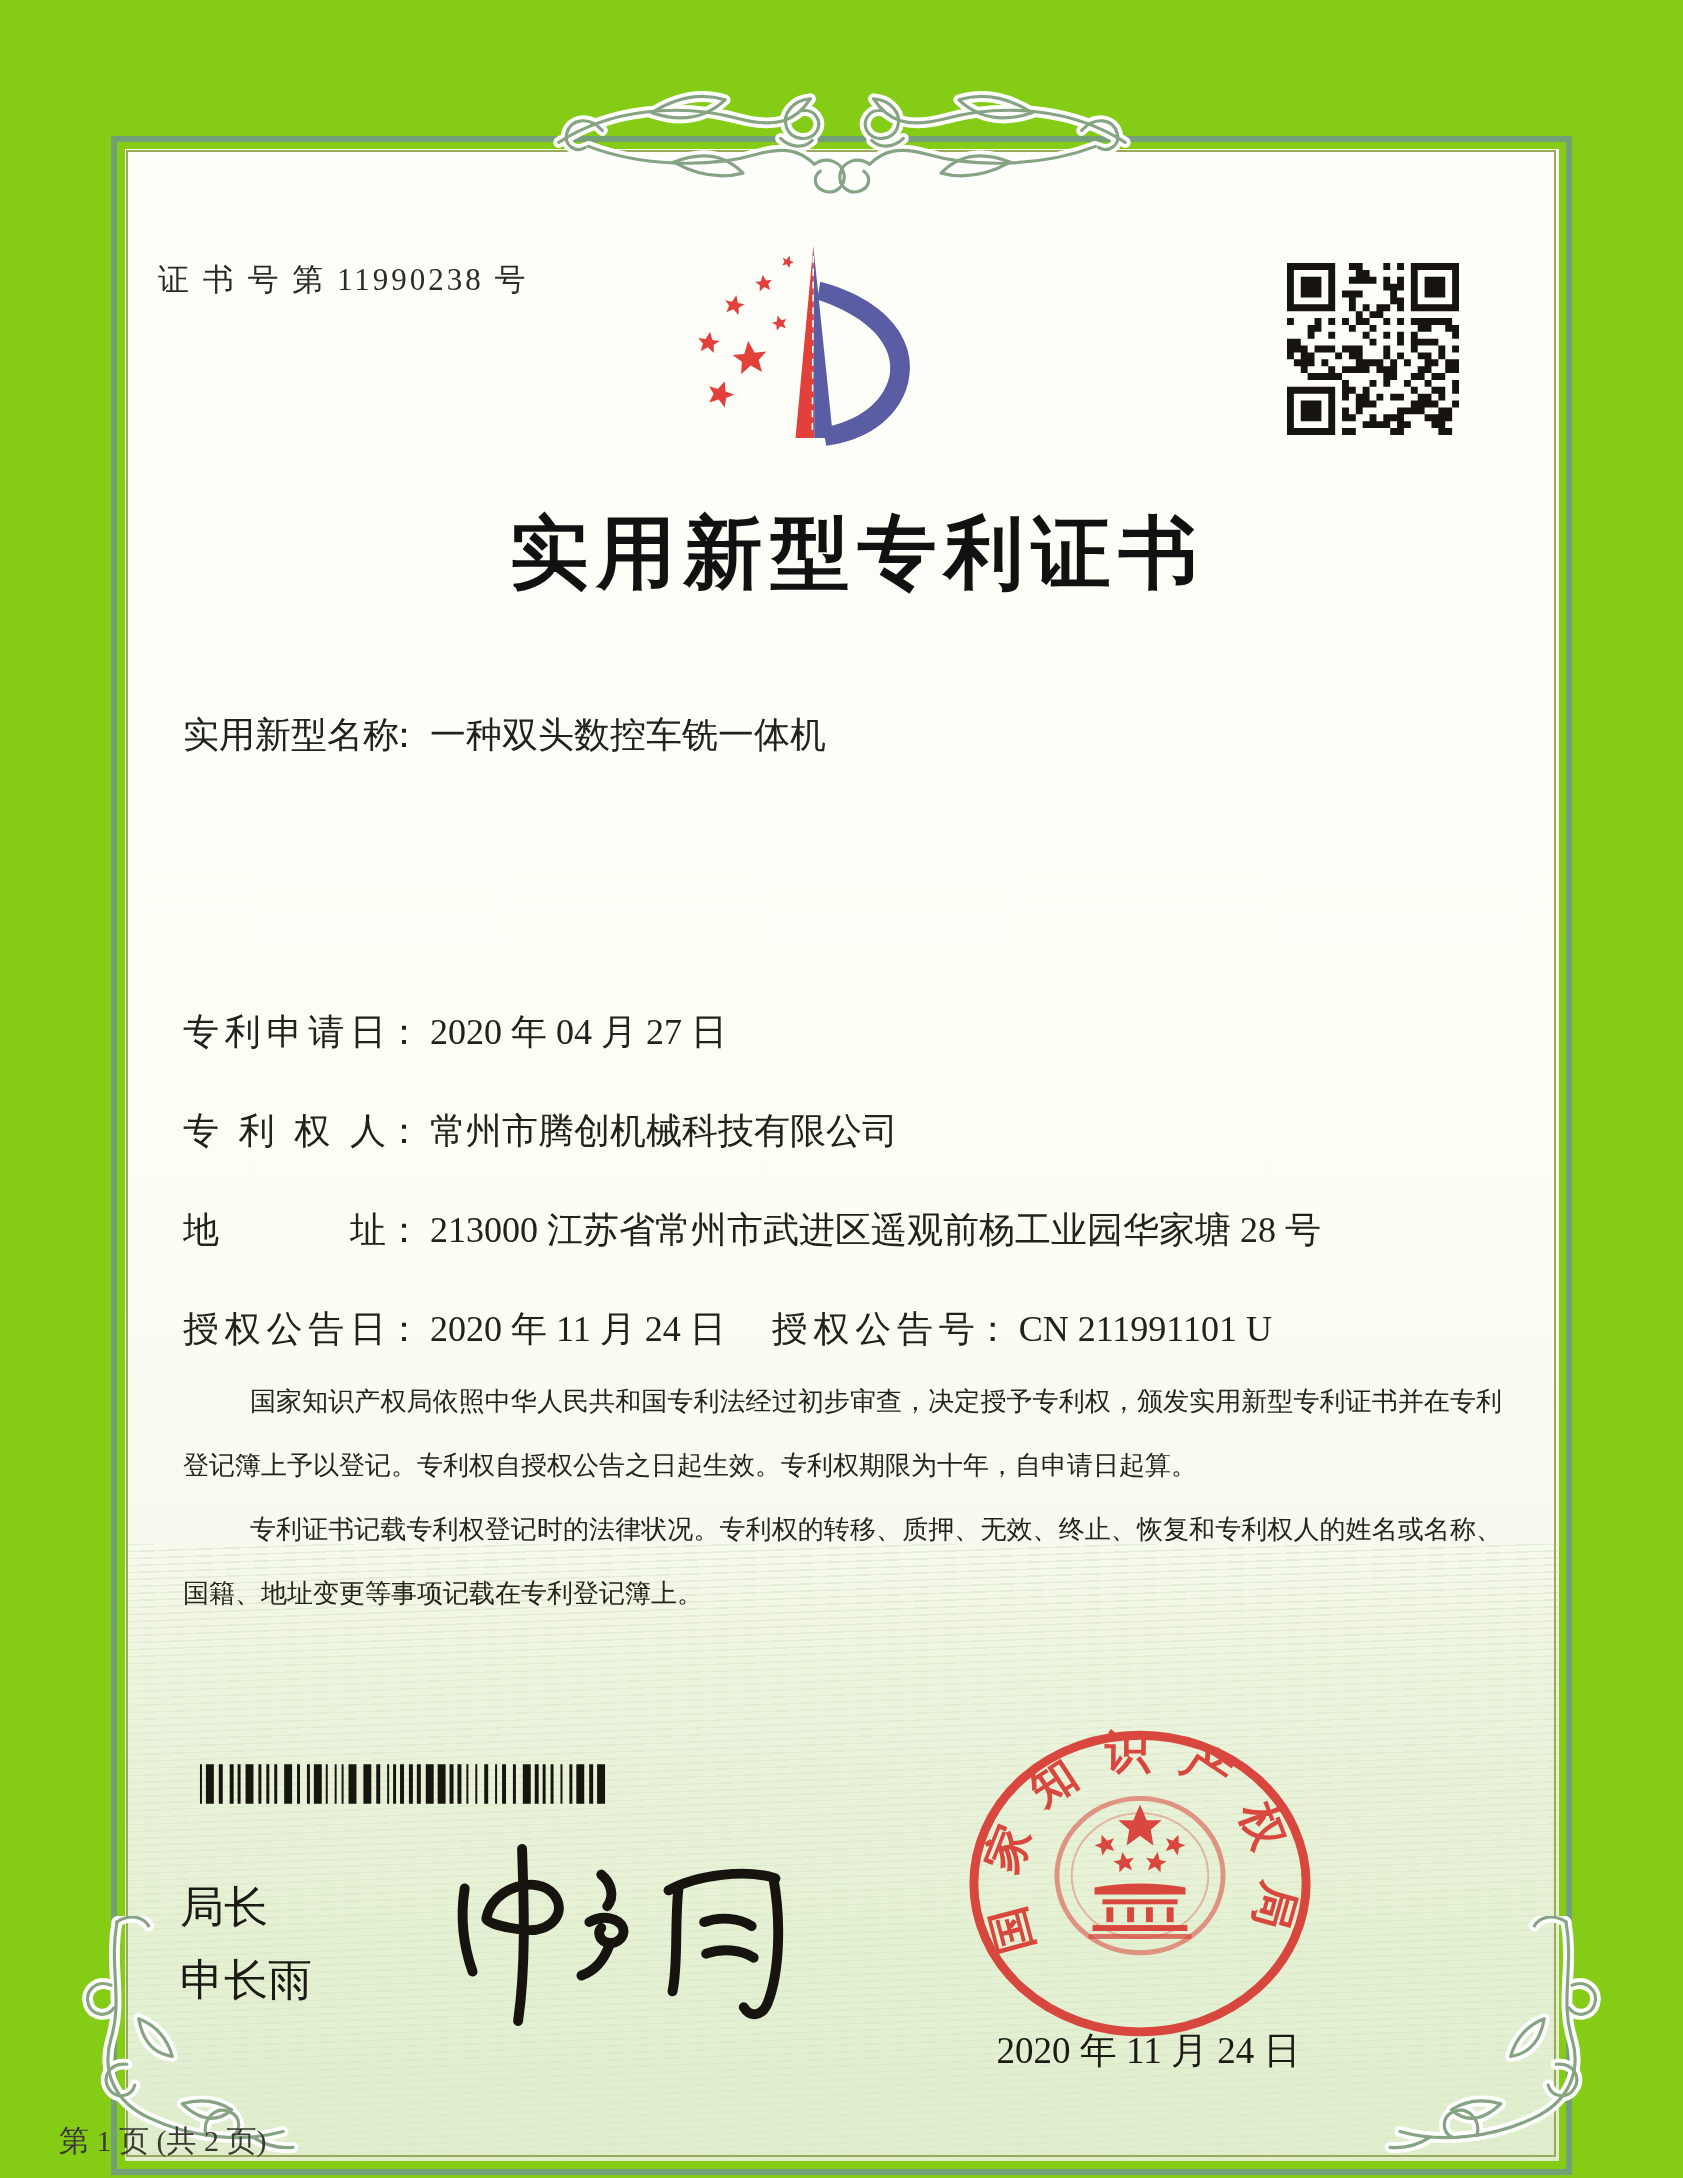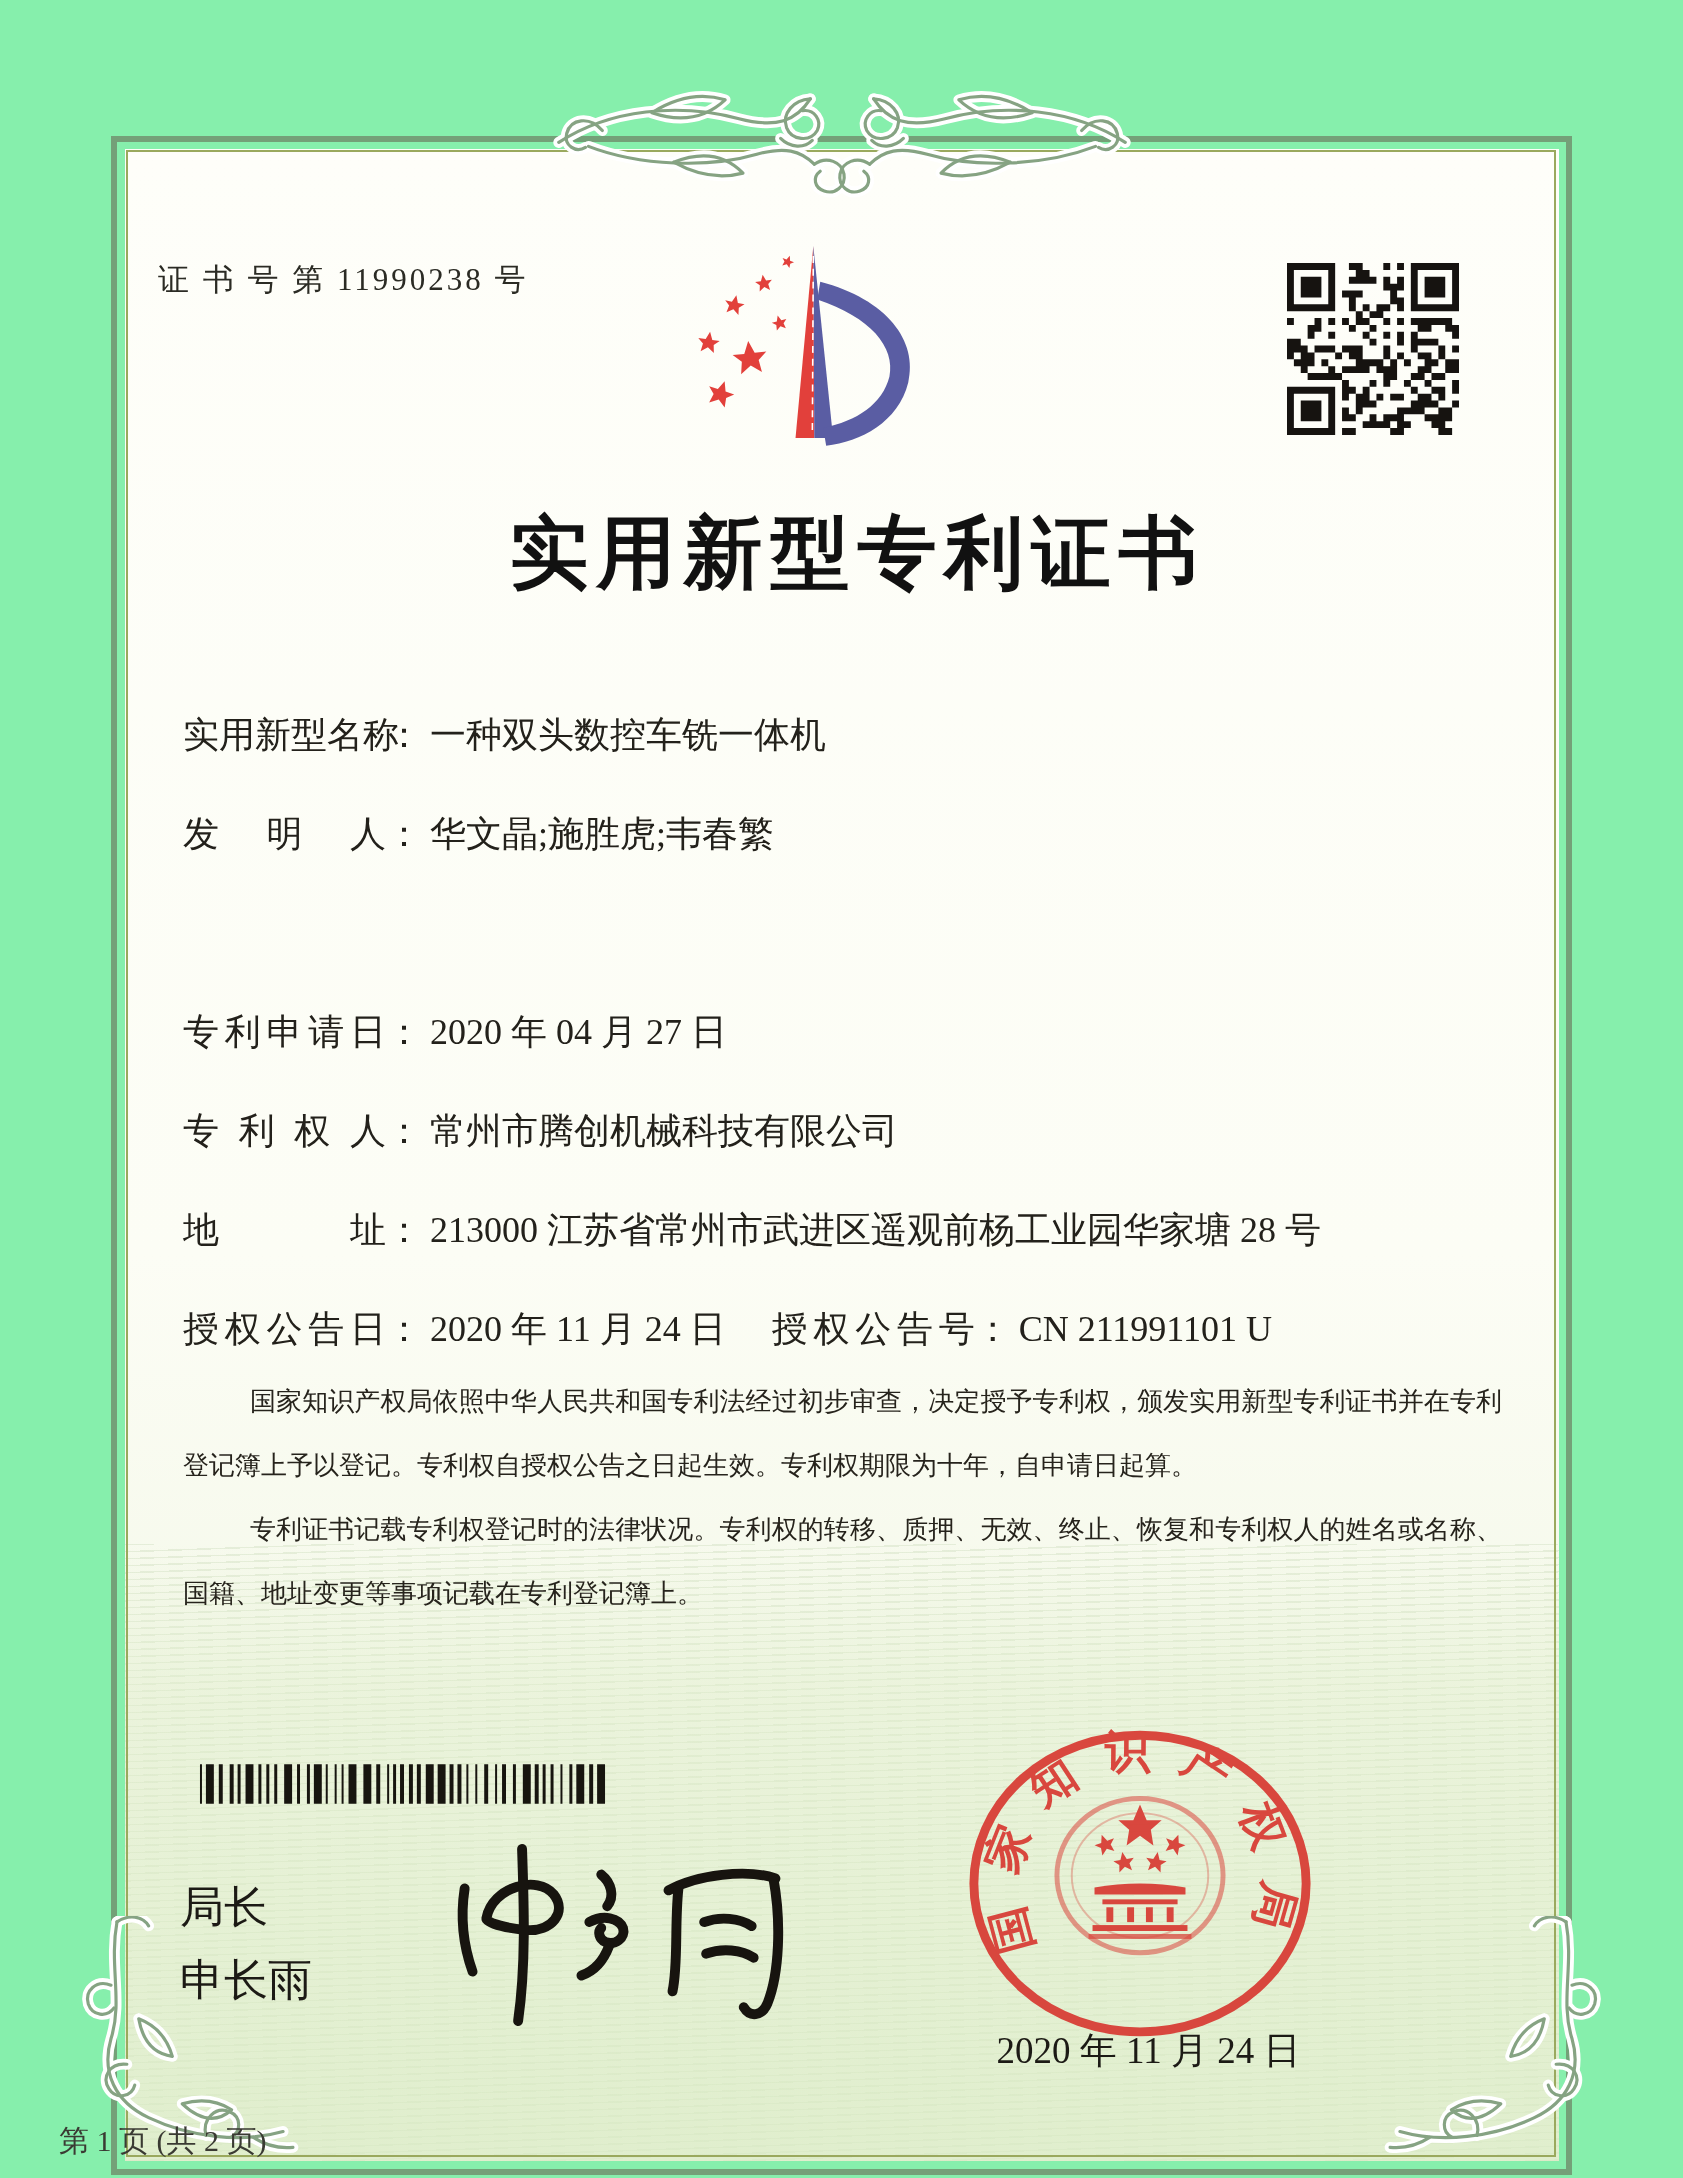--- a/index.html
+++ b/index.html
@@ -1,17 +1,17 @@
 <!DOCTYPE html>
 <html><head>
 <meta charset="utf-8">
 <style>
   html,body{margin:0;padding:0;background:#ffffff;}
   .sheet{
-    position:relative;width:1683px;height:2178px;background:#86efac;overflow:hidden;
+    position:relative;width:1683px;height:2178px;background:#84cc16;overflow:hidden;
     font-family:"Liberation Serif","DejaVu Serif",serif;color:#23211b;
   }
   
   .interior{position:absolute;left:125px;top:149px;width:1434px;height:2012px;
     background:linear-gradient(180deg,#fefef9 0%,#fcfdf5 55%,#f4f8e9 78%,#ecf3de 100%);}
   .waves{position:absolute;left:125px;top:1544px;width:1434px;height:617px;
     background:
       linear-gradient(180deg,rgba(226,240,208,0) 0,rgba(224,238,204,.45) 139px,rgba(219,236,198,.7) 100%),
       repeating-linear-gradient(178deg,rgba(140,175,115,.17) 0 1.5px,rgba(255,255,255,0) 1.5px 7px);}
   .frame-outer{position:absolute;left:111px;top:136px;width:1449px;height:2027px;
@@ -117,23 +117,20 @@
 
   <svg id="qr-svg" class="z4" style="position:absolute;left:1287px;top:263px" width="172" height="172" viewBox="0 0 172.5 172.5">
       <path d="M62.1 0.0h6.9v6.9h-6.9zM69.0 0.0h6.9v6.9h-6.9zM96.6 0.0h6.9v6.9h-6.9zM110.4 0.0h6.9v6.9h-6.9zM69.0 6.9h6.9v6.9h-6.9zM75.9 6.9h6.9v6.9h-6.9zM62.1 13.8h6.9v6.9h-6.9zM69.0 13.8h6.9v6.9h-6.9zM75.9 13.8h6.9v6.9h-6.9zM82.8 13.8h6.9v6.9h-6.9zM96.6 13.8h6.9v6.9h-6.9zM110.4 13.8h6.9v6.9h-6.9zM96.6 20.7h6.9v6.9h-6.9zM103.5 20.7h6.9v6.9h-6.9zM110.4 20.7h6.9v6.9h-6.9zM55.2 27.6h6.9v6.9h-6.9zM62.1 27.6h6.9v6.9h-6.9zM69.0 27.6h6.9v6.9h-6.9zM103.5 27.6h6.9v6.9h-6.9zM62.1 34.5h6.9v6.9h-6.9zM103.5 34.5h6.9v6.9h-6.9zM110.4 34.5h6.9v6.9h-6.9zM62.1 41.4h6.9v6.9h-6.9zM75.9 41.4h6.9v6.9h-6.9zM89.7 41.4h6.9v6.9h-6.9zM96.6 41.4h6.9v6.9h-6.9zM110.4 41.4h6.9v6.9h-6.9zM69.0 48.3h6.9v6.9h-6.9zM82.8 48.3h6.9v6.9h-6.9zM89.7 48.3h6.9v6.9h-6.9zM0.0 55.2h6.9v6.9h-6.9zM27.6 55.2h6.9v6.9h-6.9zM41.4 55.2h6.9v6.9h-6.9zM55.2 55.2h6.9v6.9h-6.9zM69.0 55.2h6.9v6.9h-6.9zM75.9 55.2h6.9v6.9h-6.9zM96.6 55.2h6.9v6.9h-6.9zM110.4 55.2h6.9v6.9h-6.9zM124.2 55.2h6.9v6.9h-6.9zM131.1 55.2h6.9v6.9h-6.9zM138.0 55.2h6.9v6.9h-6.9zM144.9 55.2h6.9v6.9h-6.9zM151.8 55.2h6.9v6.9h-6.9zM158.7 55.2h6.9v6.9h-6.9zM20.7 62.1h6.9v6.9h-6.9zM27.6 62.1h6.9v6.9h-6.9zM62.1 62.1h6.9v6.9h-6.9zM82.8 62.1h6.9v6.9h-6.9zM131.1 62.1h6.9v6.9h-6.9zM138.0 62.1h6.9v6.9h-6.9zM158.7 62.1h6.9v6.9h-6.9zM165.6 62.1h6.9v6.9h-6.9zM20.7 69.0h6.9v6.9h-6.9zM41.4 69.0h6.9v6.9h-6.9zM75.9 69.0h6.9v6.9h-6.9zM96.6 69.0h6.9v6.9h-6.9zM110.4 69.0h6.9v6.9h-6.9zM124.2 69.0h6.9v6.9h-6.9zM165.6 69.0h6.9v6.9h-6.9zM0.0 75.9h6.9v6.9h-6.9zM6.9 75.9h6.9v6.9h-6.9zM82.8 75.9h6.9v6.9h-6.9zM110.4 75.9h6.9v6.9h-6.9zM124.2 75.9h6.9v6.9h-6.9zM131.1 75.9h6.9v6.9h-6.9zM138.0 75.9h6.9v6.9h-6.9zM144.9 75.9h6.9v6.9h-6.9zM0.0 82.8h6.9v6.9h-6.9zM6.9 82.8h6.9v6.9h-6.9zM13.8 82.8h6.9v6.9h-6.9zM27.6 82.8h6.9v6.9h-6.9zM34.5 82.8h6.9v6.9h-6.9zM41.4 82.8h6.9v6.9h-6.9zM55.2 82.8h6.9v6.9h-6.9zM62.1 82.8h6.9v6.9h-6.9zM69.0 82.8h6.9v6.9h-6.9zM96.6 82.8h6.9v6.9h-6.9zM124.2 82.8h6.9v6.9h-6.9zM151.8 82.8h6.9v6.9h-6.9zM165.6 82.8h6.9v6.9h-6.9zM0.0 89.7h6.9v6.9h-6.9zM13.8 89.7h6.9v6.9h-6.9zM20.7 89.7h6.9v6.9h-6.9zM48.3 89.7h6.9v6.9h-6.9zM62.1 89.7h6.9v6.9h-6.9zM69.0 89.7h6.9v6.9h-6.9zM96.6 89.7h6.9v6.9h-6.9zM110.4 89.7h6.9v6.9h-6.9zM131.1 89.7h6.9v6.9h-6.9zM138.0 89.7h6.9v6.9h-6.9zM151.8 89.7h6.9v6.9h-6.9zM6.9 96.6h6.9v6.9h-6.9zM13.8 96.6h6.9v6.9h-6.9zM20.7 96.6h6.9v6.9h-6.9zM34.5 96.6h6.9v6.9h-6.9zM69.0 96.6h6.9v6.9h-6.9zM75.9 96.6h6.9v6.9h-6.9zM82.8 96.6h6.9v6.9h-6.9zM89.7 96.6h6.9v6.9h-6.9zM103.5 96.6h6.9v6.9h-6.9zM117.3 96.6h6.9v6.9h-6.9zM138.0 96.6h6.9v6.9h-6.9zM144.9 96.6h6.9v6.9h-6.9zM158.7 96.6h6.9v6.9h-6.9zM165.6 96.6h6.9v6.9h-6.9zM13.8 103.5h6.9v6.9h-6.9zM41.4 103.5h6.9v6.9h-6.9zM55.2 103.5h6.9v6.9h-6.9zM62.1 103.5h6.9v6.9h-6.9zM69.0 103.5h6.9v6.9h-6.9zM75.9 103.5h6.9v6.9h-6.9zM89.7 103.5h6.9v6.9h-6.9zM96.6 103.5h6.9v6.9h-6.9zM103.5 103.5h6.9v6.9h-6.9zM131.1 103.5h6.9v6.9h-6.9zM138.0 103.5h6.9v6.9h-6.9zM158.7 103.5h6.9v6.9h-6.9zM165.6 103.5h6.9v6.9h-6.9zM20.7 110.4h6.9v6.9h-6.9zM27.6 110.4h6.9v6.9h-6.9zM34.5 110.4h6.9v6.9h-6.9zM41.4 110.4h6.9v6.9h-6.9zM48.3 110.4h6.9v6.9h-6.9zM96.6 110.4h6.9v6.9h-6.9zM103.5 110.4h6.9v6.9h-6.9zM124.2 110.4h6.9v6.9h-6.9zM131.1 110.4h6.9v6.9h-6.9zM144.9 110.4h6.9v6.9h-6.9zM151.8 110.4h6.9v6.9h-6.9zM55.2 117.3h6.9v6.9h-6.9zM82.8 117.3h6.9v6.9h-6.9zM96.6 117.3h6.9v6.9h-6.9zM117.3 117.3h6.9v6.9h-6.9zM138.0 117.3h6.9v6.9h-6.9zM165.6 117.3h6.9v6.9h-6.9zM55.2 124.2h6.9v6.9h-6.9zM62.1 124.2h6.9v6.9h-6.9zM75.9 124.2h6.9v6.9h-6.9zM124.2 124.2h6.9v6.9h-6.9zM144.9 124.2h6.9v6.9h-6.9zM151.8 124.2h6.9v6.9h-6.9zM165.6 124.2h6.9v6.9h-6.9zM55.2 131.1h6.9v6.9h-6.9zM69.0 131.1h6.9v6.9h-6.9zM75.9 131.1h6.9v6.9h-6.9zM89.7 131.1h6.9v6.9h-6.9zM103.5 131.1h6.9v6.9h-6.9zM110.4 131.1h6.9v6.9h-6.9zM131.1 131.1h6.9v6.9h-6.9zM138.0 131.1h6.9v6.9h-6.9zM151.8 131.1h6.9v6.9h-6.9zM69.0 138.0h6.9v6.9h-6.9zM75.9 138.0h6.9v6.9h-6.9zM82.8 138.0h6.9v6.9h-6.9zM124.2 138.0h6.9v6.9h-6.9zM131.1 138.0h6.9v6.9h-6.9zM138.0 138.0h6.9v6.9h-6.9zM144.9 138.0h6.9v6.9h-6.9zM165.6 138.0h6.9v6.9h-6.9zM55.2 144.9h6.9v6.9h-6.9zM69.0 144.9h6.9v6.9h-6.9zM110.4 144.9h6.9v6.9h-6.9zM117.3 144.9h6.9v6.9h-6.9zM124.2 144.9h6.9v6.9h-6.9zM131.1 144.9h6.9v6.9h-6.9zM151.8 144.9h6.9v6.9h-6.9zM158.7 144.9h6.9v6.9h-6.9zM55.2 151.8h6.9v6.9h-6.9zM62.1 151.8h6.9v6.9h-6.9zM82.8 151.8h6.9v6.9h-6.9zM96.6 151.8h6.9v6.9h-6.9zM103.5 151.8h6.9v6.9h-6.9zM110.4 151.8h6.9v6.9h-6.9zM138.0 151.8h6.9v6.9h-6.9zM144.9 151.8h6.9v6.9h-6.9zM151.8 151.8h6.9v6.9h-6.9zM158.7 151.8h6.9v6.9h-6.9zM75.9 158.7h6.9v6.9h-6.9zM82.8 158.7h6.9v6.9h-6.9zM89.7 158.7h6.9v6.9h-6.9zM96.6 158.7h6.9v6.9h-6.9zM110.4 158.7h6.9v6.9h-6.9zM117.3 158.7h6.9v6.9h-6.9zM144.9 158.7h6.9v6.9h-6.9zM151.8 158.7h6.9v6.9h-6.9zM55.2 165.6h6.9v6.9h-6.9zM62.1 165.6h6.9v6.9h-6.9zM103.5 165.6h6.9v6.9h-6.9zM110.4 165.6h6.9v6.9h-6.9zM151.8 165.6h6.9v6.9h-6.9zM158.7 165.6h6.9v6.9h-6.9zM0 0h48.300000000000004v48.300000000000004h-48.300000000000004z M6.9 6.9h34.5v34.5h-34.5z M13.8 13.8h20.700000000000003v20.700000000000003h-20.700000000000003zM124.2 0h48.300000000000004v48.300000000000004h-48.300000000000004z M131.1 6.9h34.5v34.5h-34.5z M138 13.8h20.700000000000003v20.700000000000003h-20.700000000000003zM0 124.2h48.300000000000004v48.300000000000004h-48.300000000000004z M6.9 131.1h34.5v34.5h-34.5z M13.8 138h20.700000000000003v20.700000000000003h-20.700000000000003z" fill="#161310" fill-rule="evenodd"></path>
     </svg>
 
   <div class="title z4">实用新型专利证书</div>
 
   <div class="frow z4" style="top:711px">
     <span class="flabel">实用新型名称</span><span class="fcolon">：</span><span>一种双头数控车铣一体机</span>
   </div>
-  <div class="frow z4" style="top:810px">
-    <span class="flabel">发明人</span><span class="fcolon">：</span><span>华文晶;施胜虎;韦春繁</span>
-  </div>
   <div class="frow z4" style="top:1008px">
     <span class="flabel">专利申请日</span><span class="fcolon">：</span><span>2020 年 04 月 27 日</span>
   </div>
   <div class="frow z4" style="top:1107px">
     <span class="flabel">专利权人</span><span class="fcolon">：</span><span>常州市腾创机械科技有限公司</span>
   </div>
   <div class="frow z4" style="top:1206px">
     <span class="flabel">地址</span><span class="fcolon">：</span><span>213000 江苏省常州市武进区遥观前杨工业园华家塘 28 号</span>
   </div>
   <div class="frow z4" style="top:1305px">

